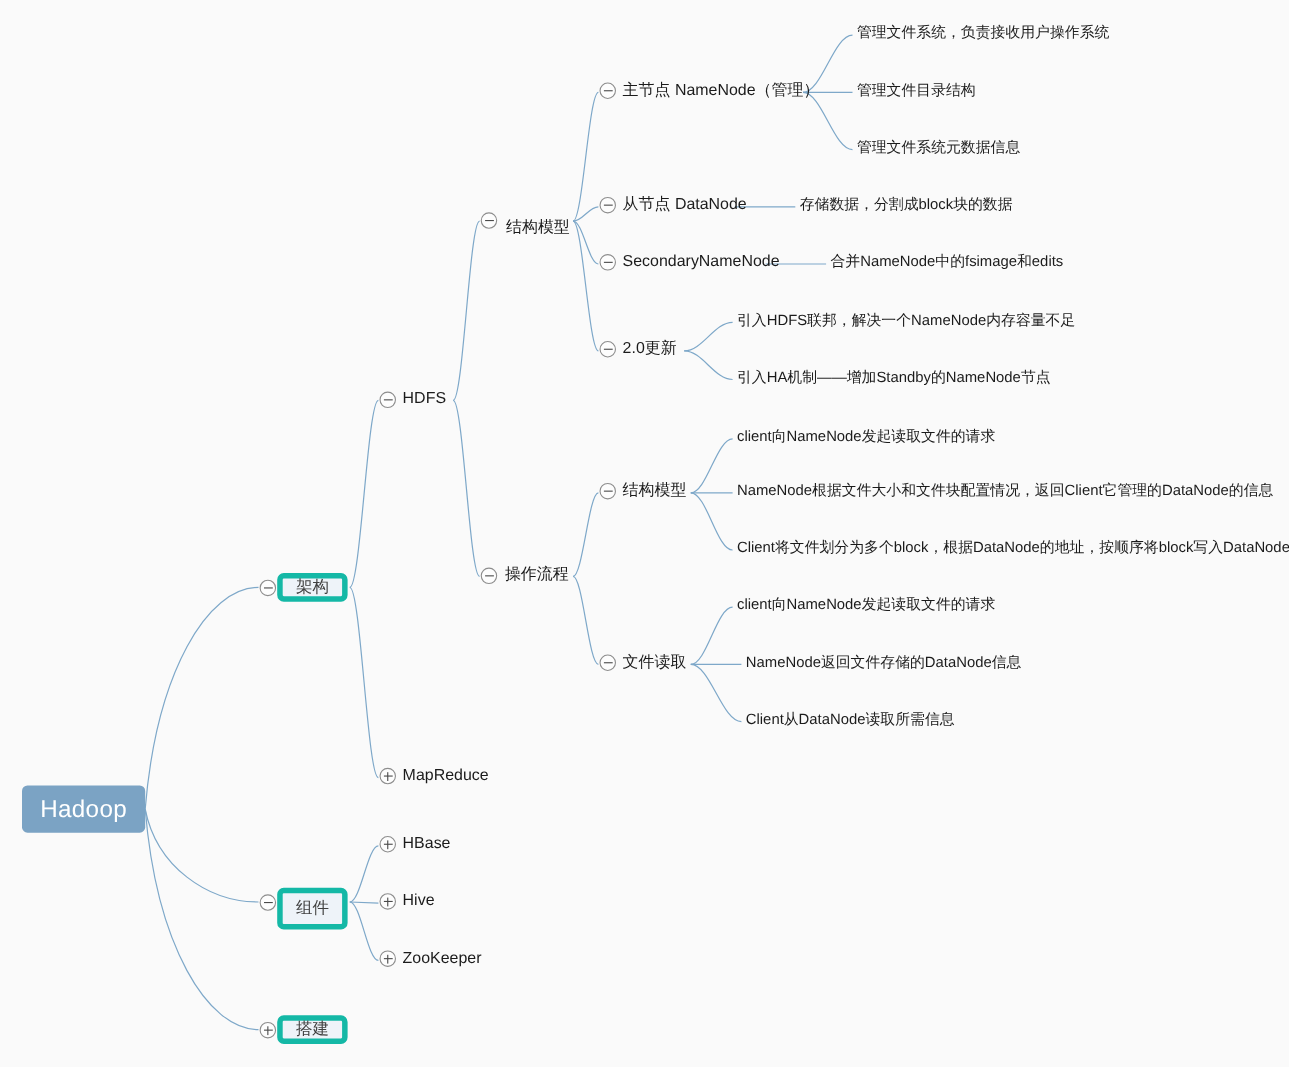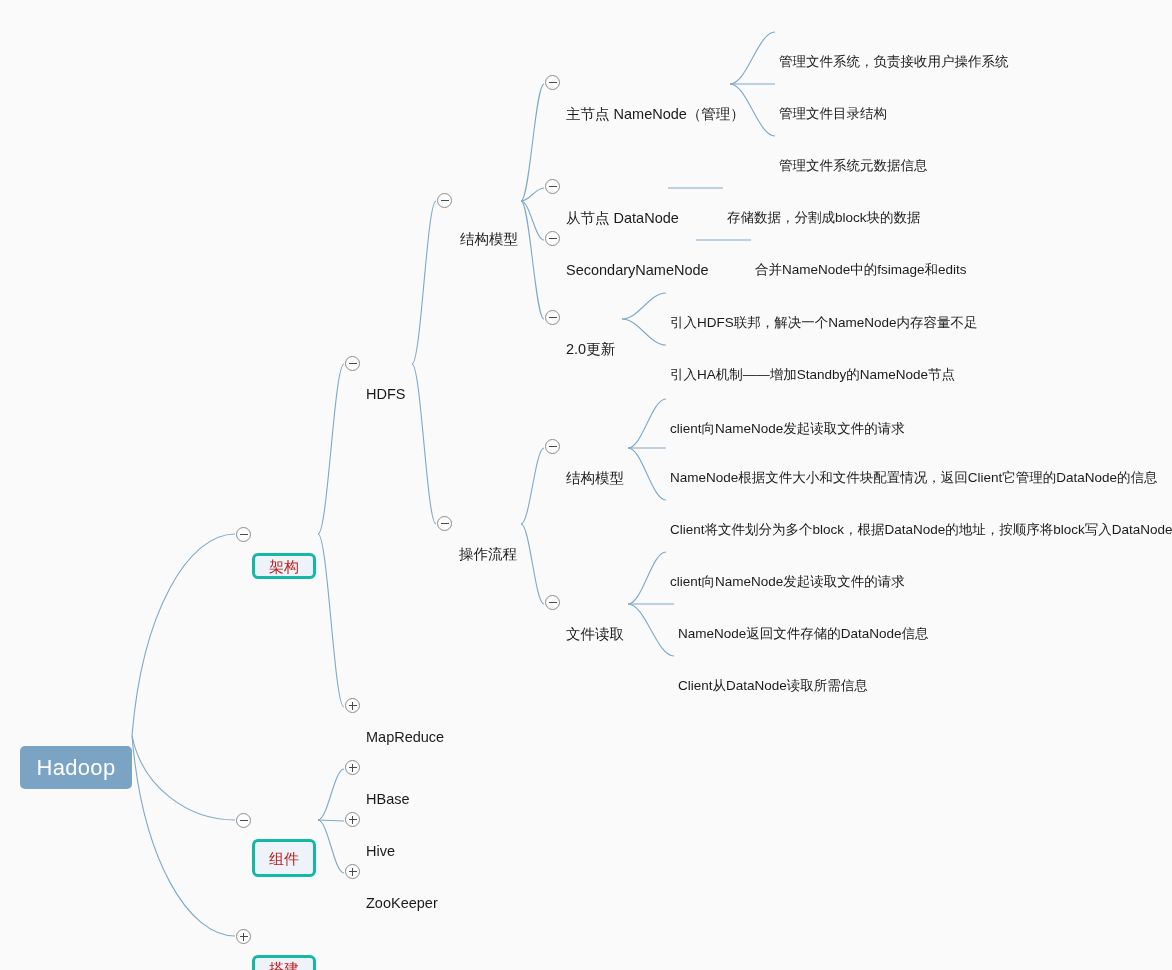--- a/index.html
+++ b/index.html
@@ -20,45 +20,45 @@
     left: 0;
     top: 0;
     width: 1172px;
     height: 970px;
     pointer-events: none;
   }
   .node {
     position: absolute;
     white-space: nowrap;
     line-height: 1;
-    margin-top: 32px;
   }
   
   .node.root {
     border-radius: 5px;
     color: #ffffff;
     font-size: 22px;
     display: flex;
     align-items: center;
     justify-content: center;
     letter-spacing: .3px;
   }
   
   .node.boxed .label-box {
-    border: 3px solid #14b8a6;
+    border: 5px solid #14b8a6;
     background: #eef3f9;
     border-radius: 6px;
-    color: #b91c1c;
+    color: #404040;
     font-size: 15px;
     display: flex;
     align-items: center;
     justify-content: center;
     height: 100%;
     width: 100%;
     box-sizing: border-box;
+    font-family: Liberation Mono, monospace;
   }
   
   .node.plain .label-text {
     color: #1b1b1b;
     font-size: 14.5px;
     display: block;
   }
   .node.leaf .label-text {
     color: #1b1b1b;
     font-size: 13.5px;

